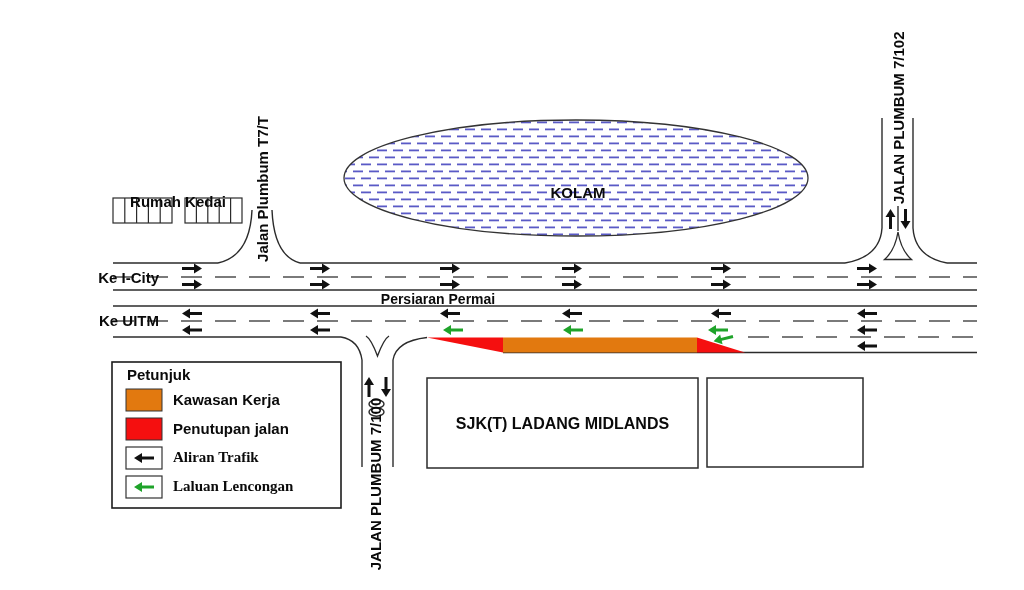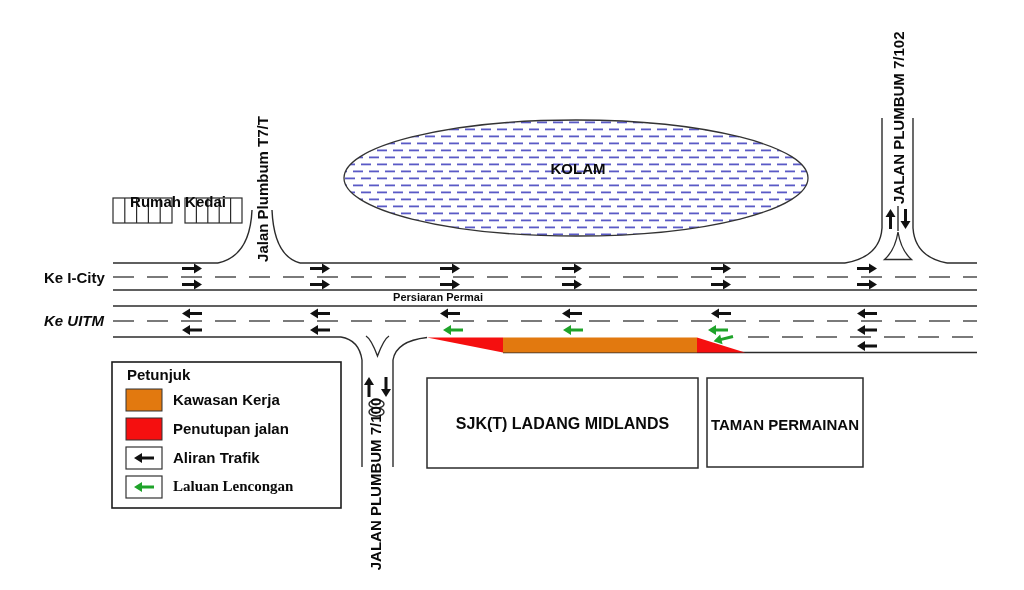--- a/index.html
+++ b/index.html
@@ -3,23 +3,23 @@
 <meta charset="utf-8">
 <style>
   html,body{margin:0;padding:0;background:#fff;}
   #stage{
     position:relative;width:1024px;height:590px;overflow:hidden;background:#fff;
     font-family:"Liberation Sans", sans-serif;color:#0a0a0a;
   }
   #stage svg{position:absolute;left:0;top:0;}
   .lbl{position:absolute;white-space:nowrap;font-weight:bold;color:#0a0a0a;}
   .lbl.center{text-align:center;}
-  .lbl.right{text-align:left;}
+  .lbl.right{text-align:right;margin-left:47px;}
   .vert{transform:rotate(-90deg);transform-origin:center center;text-align:center;}
-  .f14{font-size:11px;}
+  .f14{font-size:14px;}
   .f15{font-size:15px;}
   .f16{font-size:16px;}
 </style>
 </head>
 <body>
 
 <div id="stage">
 
   <svg width="1024" height="590" viewBox="0 0 1024 590">
     <defs>
@@ -148,31 +148,30 @@
       </g>
     </g>
 
     <g fill="#ffffff" stroke="#2b2b2b" stroke-width="1.5">
       <rect x="427" y="378" width="271" height="90"></rect>
       <rect x="707" y="378" width="156" height="89"></rect>
     </g>
   </svg>
 
   <div class="lbl right f15" style="left:44px;top:269px;width:68px;">Ke I-City</div>
-  <div class="lbl right f15" style="left:44px;top:312px;width:68px;font-style:italic;">Ke UITM</div>
+  <div class="lbl right f15" style="left:44px;top:312px;width:68px;">Ke UITM</div>
   <div class="lbl center f14" style="left:368px;top:291px;width:140px;">Persiaran Permai</div>
-  <div class="lbl center f15" style="left:528px;top:160px;width:100px;">KOLAM</div>
+  <div class="lbl center f15" style="left:528px;top:184px;width:100px;">KOLAM</div>
   <div class="lbl center f15" style="left:108px;top:193px;width:140px;">Rumah Kedai</div>
 
   <div class="lbl vert center f15" style="left:178px;top:180px;width:170px;height:18px;">Jalan Plumbum T7/T</div>
   <div class="lbl vert center f15" style="left:814px;top:110px;width:170px;height:18px;">JALAN PLUMBUM 7/102</div>
   <div class="lbl vert center f15" style="left:288px;top:475px;width:175px;height:18px;">JALAN PLUMBUM 7/100</div>
 
   <div class="lbl center f16" style="left:427px;top:415px;width:271px;">SJK(T) LADANG MIDLANDS</div>
-  <div class="lbl center f15" style="left:707px;top:416px;width:156px;">TAMAN PERMAINAN</div>
 
   <div class="lbl f15" style="left:127px;top:366px;">Petunjuk</div>
   <div class="lbl f15" style="left:173px;top:391px;">Kawasan Kerja</div>
   <div class="lbl f15" style="left:173px;top:420px;">Penutupan jalan</div>
-  <div class="lbl f15" style="left:173px;top:449px;">Aliran Trafik</div>
+  <div class="lbl f15" style="left:173px;top:449px;font-family:Liberation Serif, serif;">Aliran Trafik</div>
   <div class="lbl f15" style="left:173px;top:478px;font-family:Liberation Serif, serif;">Laluan Lencongan</div>
 
 </div>
 
 </body></html>

